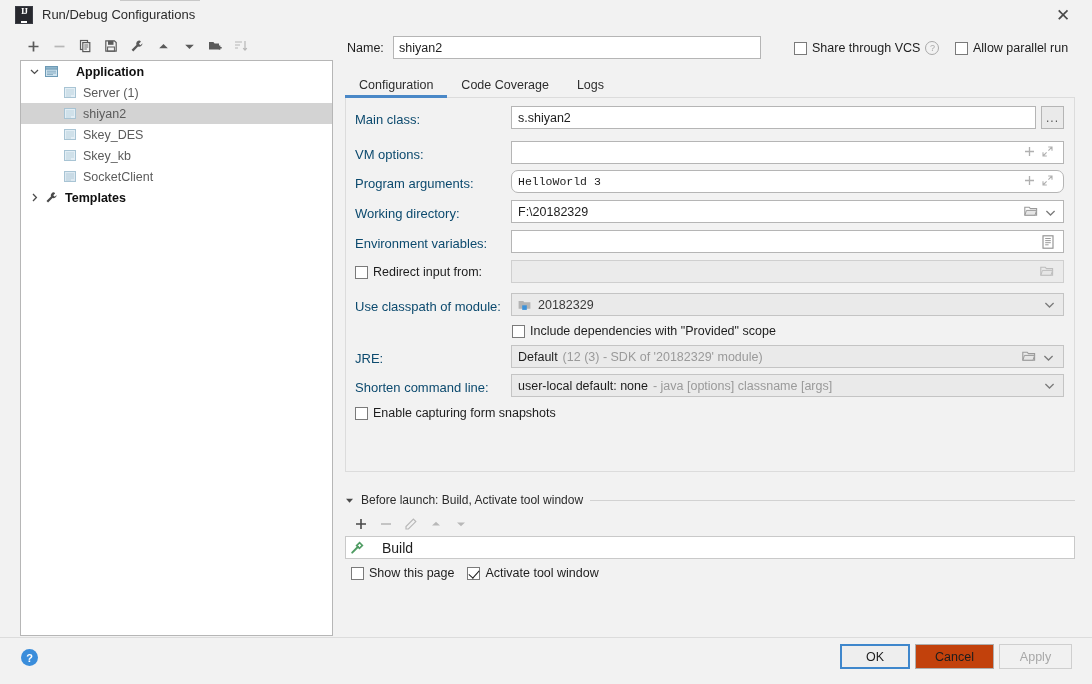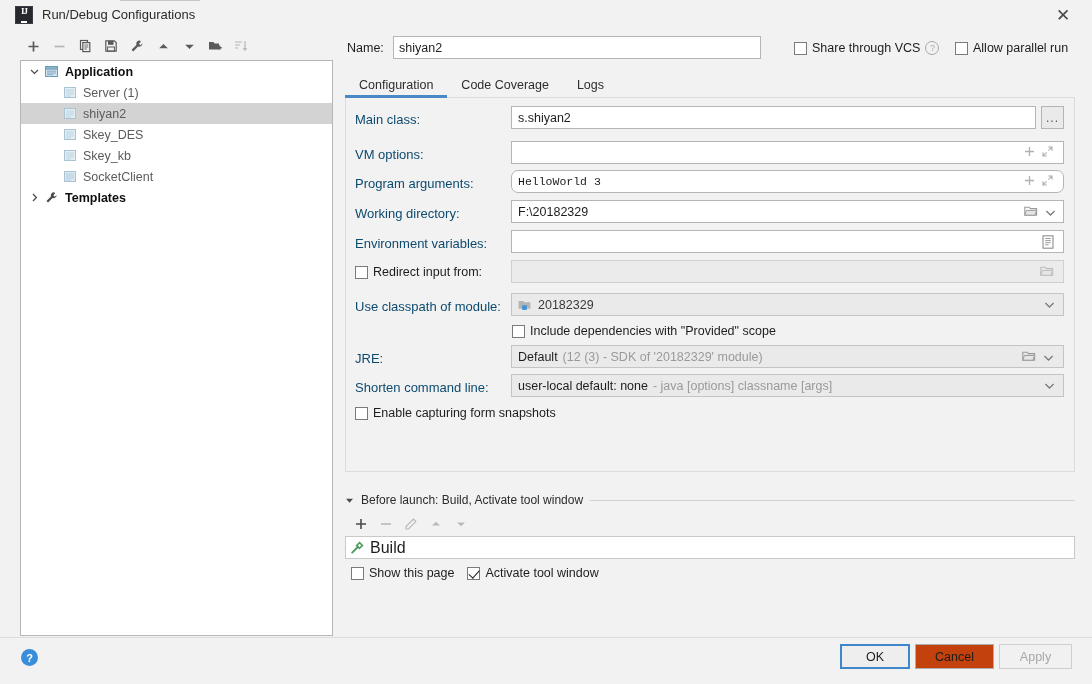--- a/index.html
+++ b/index.html
@@ -216,21 +216,21 @@
   }
   .bl-tb { width: 25px; height: 22px; display: flex; align-items: center; justify-content: center; color: #4a4a4a; }
   .bl-tb.disabled { opacity: 0.34; }
 
   .bl-list {
     position: absolute; left: 345px; top: 536px;
     width: 730px; height: 23px;
     background: #ffffff; border: 1px solid #c9c9c9;
     display: flex; align-items: center; padding-left: 4px; gap: 6px;
   }
-  .bl-item-label { font-size: 16px; }
+  .bl-item-label { font-size: 14px; margin-left: 12px; }
 
   .bl-checks { position: absolute; left: 351px; top: 566px; display: flex; align-items: center; gap: 13px; }
 
   
   .footer-sep { position: absolute; left: 0; top: 637px; width: 1092px; height: 1px; background: #dcdcdc; }
   .help-icon-btn {
     position: absolute; left: 21px; top: 649px; width: 17px; height: 17px;
     border-radius: 50%; background: #3a8ddb;
     display: flex; align-items: center; justify-content: center;
     color: #ffffff; font-size: 11px; font-weight: bold;
@@ -335,21 +335,21 @@
             <path d="M1 3l3.5 3.4L8 3" fill="none" stroke="#4d4d4d" stroke-width="1.3"></path>
           </svg>
       </span>
       <span class="node-icon">
         <svg width="13" height="11" viewBox="0 0 13 11">
           <rect x="0.5" y="0.5" width="12" height="10" fill="#cfe3ef" stroke="#6d9ab5"></rect>
           <rect x="0.5" y="0.5" width="12" height="2.6" fill="#8fb6cc" stroke="#6d9ab5"></rect>
           <path d="M2 5.2h9M2 7h9M2 8.6h6" stroke="#7fa6bd" stroke-width="0.9"></path>
         </svg>
       </span>
-      <span class="tree-label bold" style="margin-left:5px">Application</span>
+      <span class="tree-label bold" style="margin-left:16px">Application</span>
     </div>
 
     <div class="tree-row">
       <span class="tw"></span>
       <span class="tw"></span>
       <span class="node-icon">
         <svg width="12" height="11" viewBox="0 0 12 11">
           <rect x="0.5" y="0.5" width="11" height="10" fill="#e3eef5" stroke="#a8c4d4"></rect>
           <path d="M2 3h8M2 5h8M2 7h8M2 9h5" stroke="#b8cfdd" stroke-width="0.9"></path>
         </svg>

